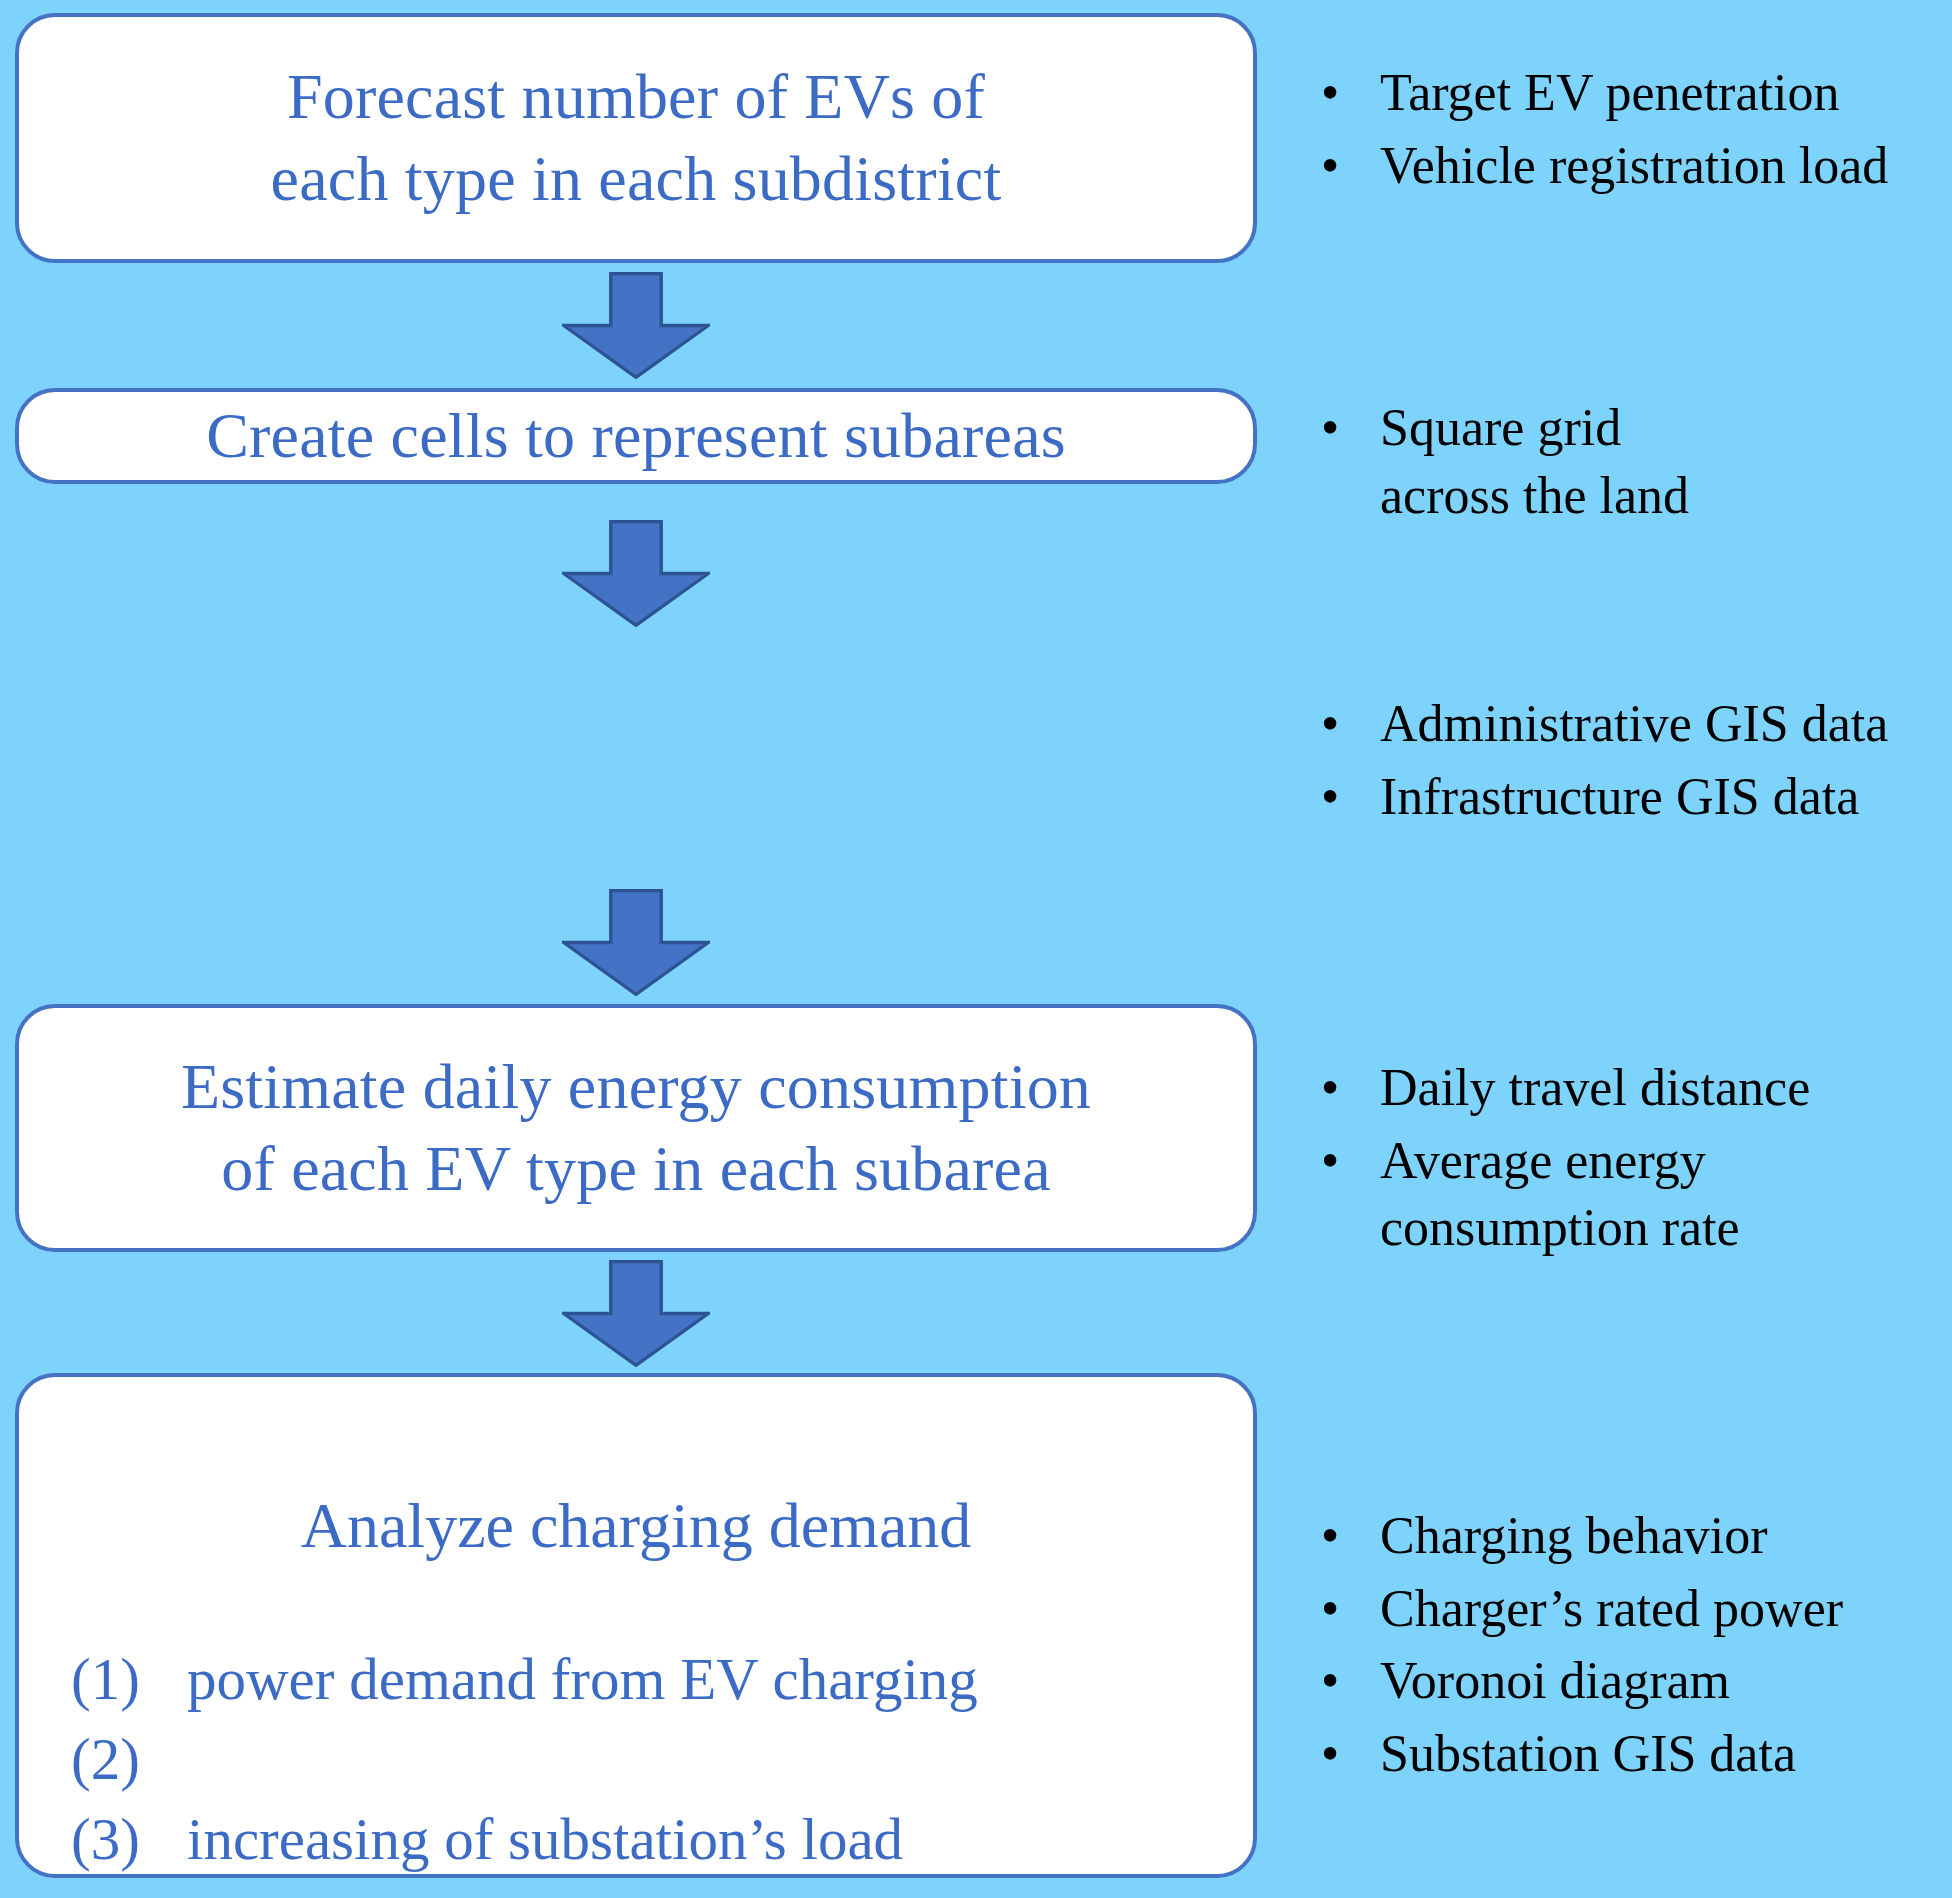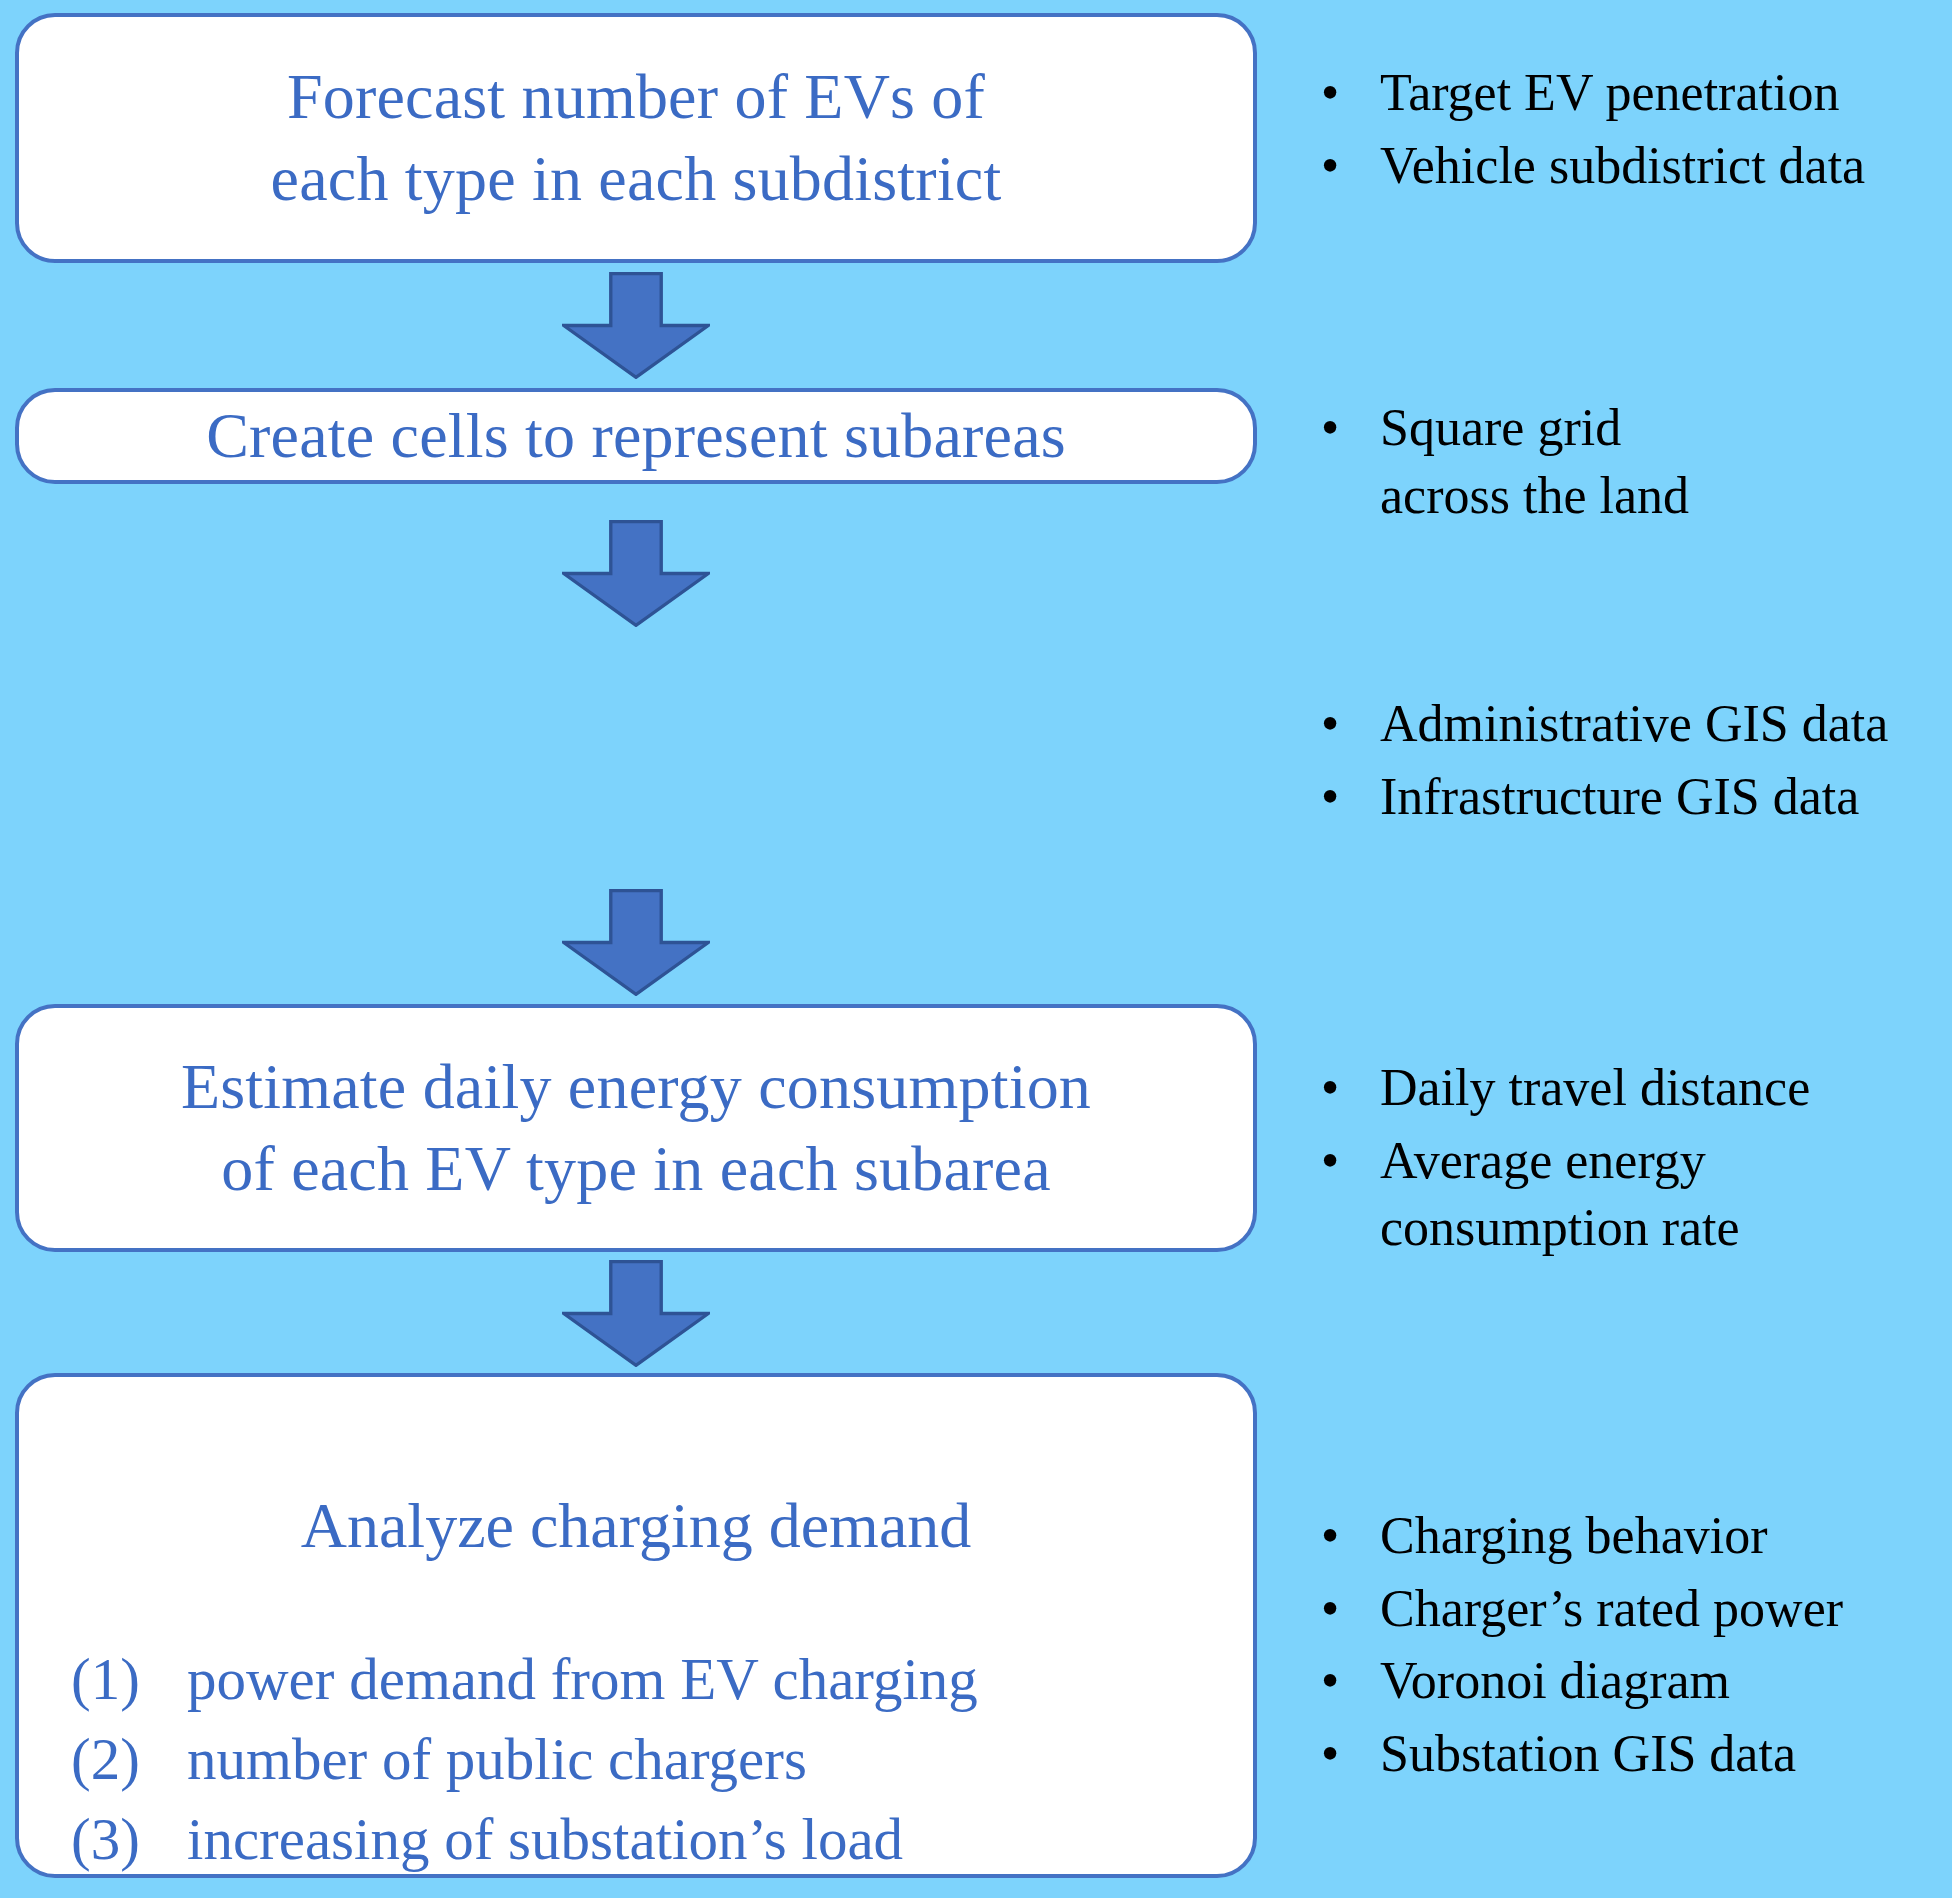--- a/index.html
+++ b/index.html
@@ -177,37 +177,36 @@
   <div class="flow-box box5">
     <div class="box5-title">Analyze charging demand</div>
 
     <ul class="numbered-list">
       <li class="numbered-item">
         <span class="numbered-marker">(1)</span>
         <span class="numbered-text">power demand from EV charging</span>
       </li>
       <li class="numbered-item">
         <span class="numbered-marker">(2)</span>
-        <span class="numbered-text">number of public chargers</span>
       </li>
       <li class="numbered-item">
         <span class="numbered-marker">(3)</span>
         <span class="numbered-text">increasing of substation’s load</span>
       </li>
     </ul>
   </div>
 
   <div class="bullet-group bg1">
     <div class="bullet-item">
       <span class="bullet-dot">•</span>
       <span class="bullet-text">Target EV penetration</span>
     </div>
     <div class="bullet-item">
       <span class="bullet-dot">•</span>
-      <span class="bullet-text">Vehicle subdistrict data</span>
+      <span class="bullet-text">Vehicle registration load</span>
     </div>
   </div>
 
   <div class="bullet-group bg2">
     <div class="bullet-item">
       <span class="bullet-dot">•</span>
       <span class="bullet-text">Square grid
 across the land</span>
     </div>
   </div>

